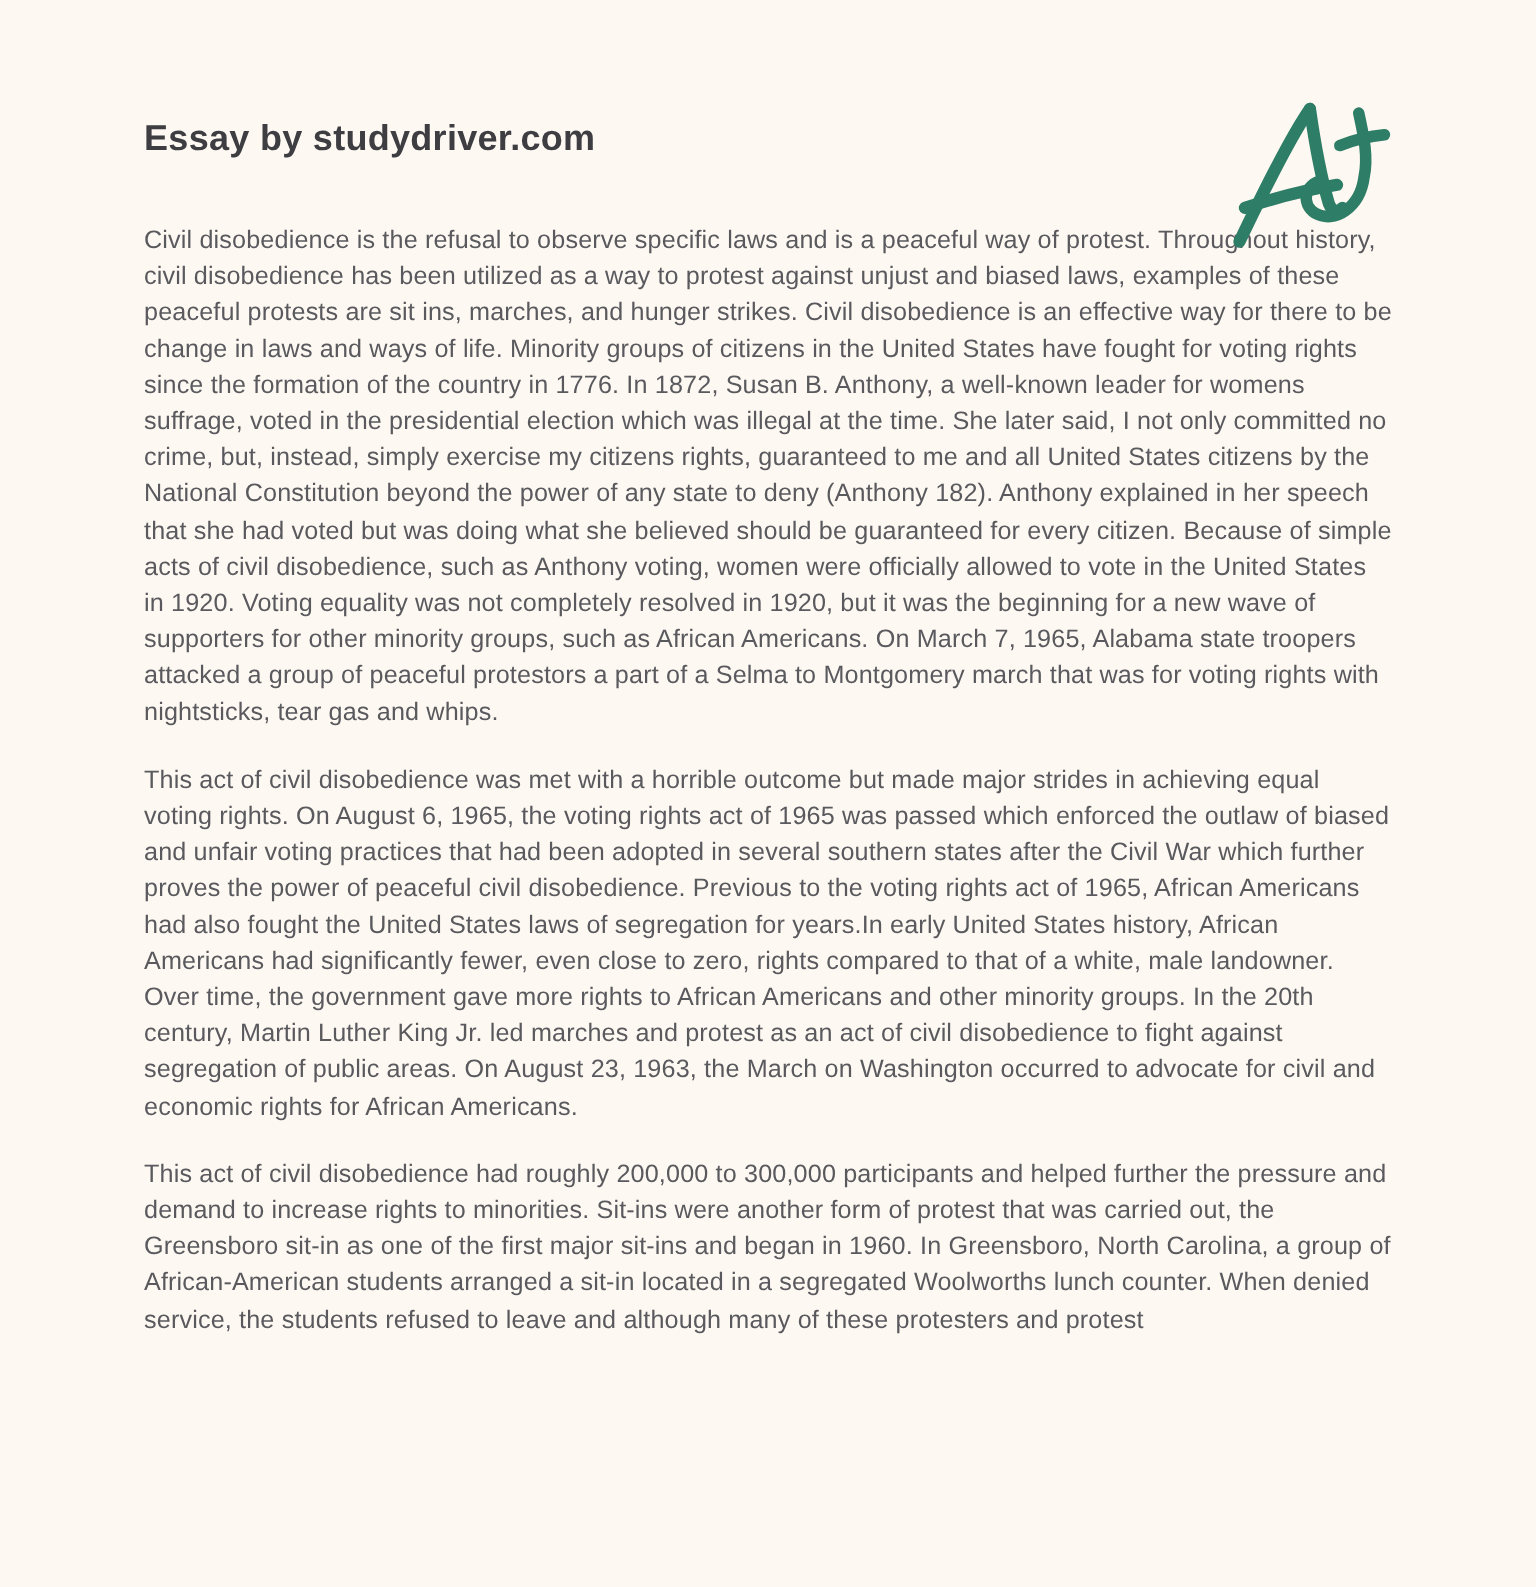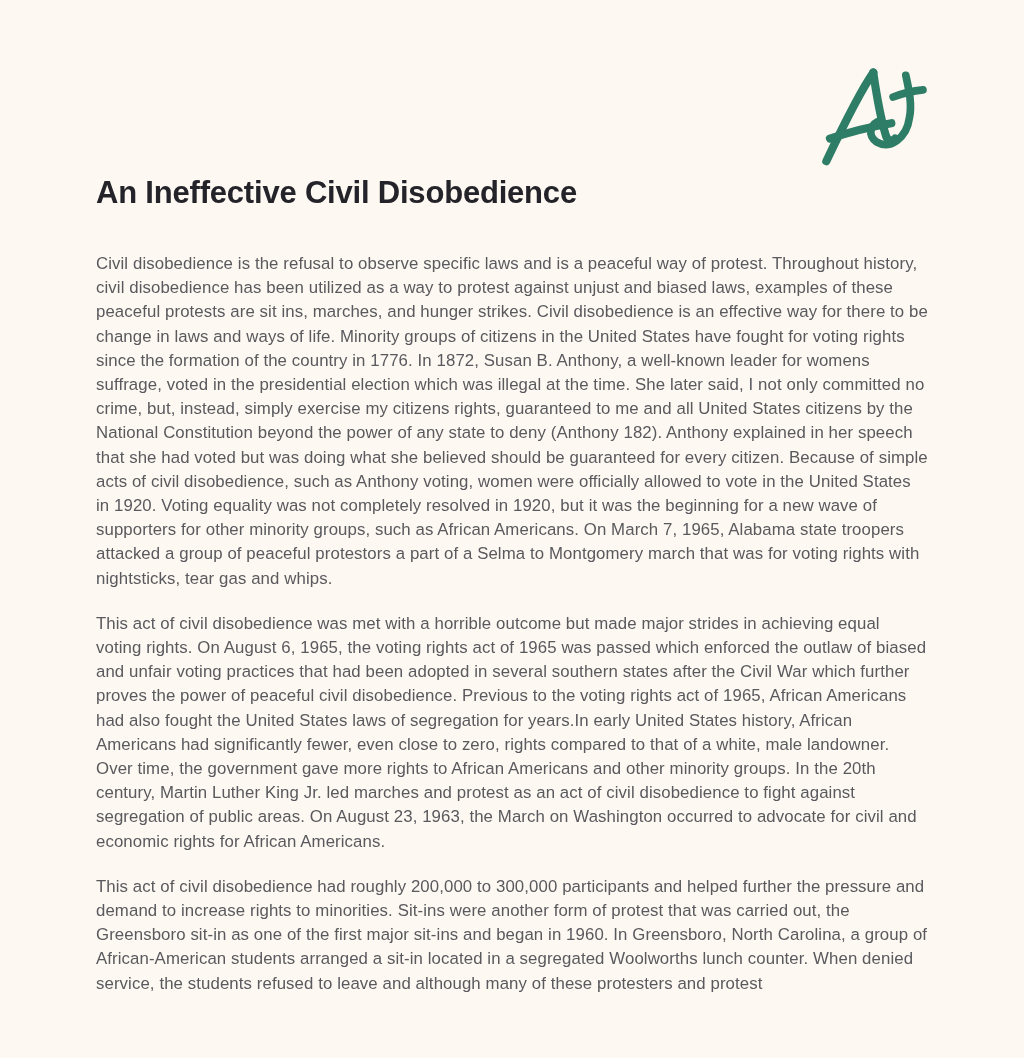--- a/index.html
+++ b/index.html
@@ -82,39 +82,39 @@
     margin-bottom: 21px;
   }
 </style>
 </head>
 <body>
 
 <div class="page">
   <div class="content">
 
     <div class="site-header">
+      <div class="site-title">Essay by studydriver.com</div>
 
 
       <span class="logo">
         <svg width="118" height="112" viewBox="0 0 130 124" fill="none" xmlns="http://www.w3.org/2000/svg">
 
           <path d="M10 112 C 30 70, 48 34, 62 14" stroke="#2e7d66" stroke-width="9" stroke-linecap="round" fill="none"></path>
 
           <path d="M62 14 C 66 42, 70 64, 76 84 C 78 89, 82 91, 86 87" stroke="#2e7d66" stroke-width="9" stroke-linecap="round" fill="none"></path>
 
           <path d="M14 87 C 38 79, 58 74, 82 70" stroke="#2e7d66" stroke-width="9" stroke-linecap="round" fill="none"></path>
 
           <path d="M84 41 C 94 37, 106 34, 117 33" stroke="#2e7d66" stroke-width="8.5" stroke-linecap="round" fill="none"></path>
 
           <path d="M98 17 C 102 35, 105 50, 102 64 C 99 87, 80 99, 66 91 C 55 84, 58 69, 71 67" stroke="#2e7d66" stroke-width="8.5" stroke-linecap="round" fill="none"></path>
         </svg>
       </span>
     </div>
 
-    <h1 class="essay-title">An Ineffective Civil Disobedience</h1>
 
     <div class="essay-body">
       <p>Civil disobedience is the refusal to observe specific laws and is a peaceful way of protest. Throughout history, civil disobedience has been utilized as a way to protest against unjust and biased laws, examples of these peaceful protests are sit ins, marches, and hunger strikes. Civil disobedience is an effective way for there to be change in laws and ways of life. Minority groups of citizens in the United States have fought for voting rights since the formation of the country in 1776. In 1872, Susan B. Anthony, a well-known leader for womens suffrage, voted in the presidential election which was illegal at the time. She later said, I not only committed no crime, but, instead, simply exercise my citizens rights, guaranteed to me and all United States citizens by the National Constitution beyond the power of any state to deny (Anthony 182). Anthony explained in her speech that she had voted but was doing what she believed should be guaranteed for every citizen. Because of simple acts of civil disobedience, such as Anthony voting, women were officially allowed to vote in the United States in 1920. Voting equality was not completely resolved in 1920, but it was the beginning for a new wave of supporters for other minority groups, such as African Americans. On March 7, 1965, Alabama state troopers attacked a group of peaceful protestors a part of a Selma to Montgomery march that was for voting rights with nightsticks, tear gas and whips.</p>
       <p>This act of civil disobedience was met with a horrible outcome but made major strides in achieving equal voting rights. On August 6, 1965, the voting rights act of 1965 was passed which enforced the outlaw of biased and unfair voting practices that had been adopted in several southern states after the Civil War which further proves the power of peaceful civil disobedience. Previous to the voting rights act of 1965, African Americans had also fought the United States laws of segregation for years.In early United States history, African Americans had significantly fewer, even close to zero, rights compared to that of a white, male landowner. Over time, the government gave more rights to African Americans and other minority groups. In the 20th century, Martin Luther King Jr. led marches and protest as an act of civil disobedience to fight against segregation of public areas. On August 23, 1963, the March on Washington occurred to advocate for civil and economic rights for African Americans.</p>
       <p>This act of civil disobedience had roughly 200,000 to 300,000 participants and helped further the pressure and demand to increase rights to minorities. Sit-ins were another form of protest that was carried out, the Greensboro sit-in as one of the first major sit-ins and began in 1960. In Greensboro, North Carolina, a group of African-American students arranged a sit-in located in a segregated Woolworths lunch counter. When denied service, the students refused to leave and although many of these protesters and protest</p>
     </div>
 
   </div>
 </div>
 

